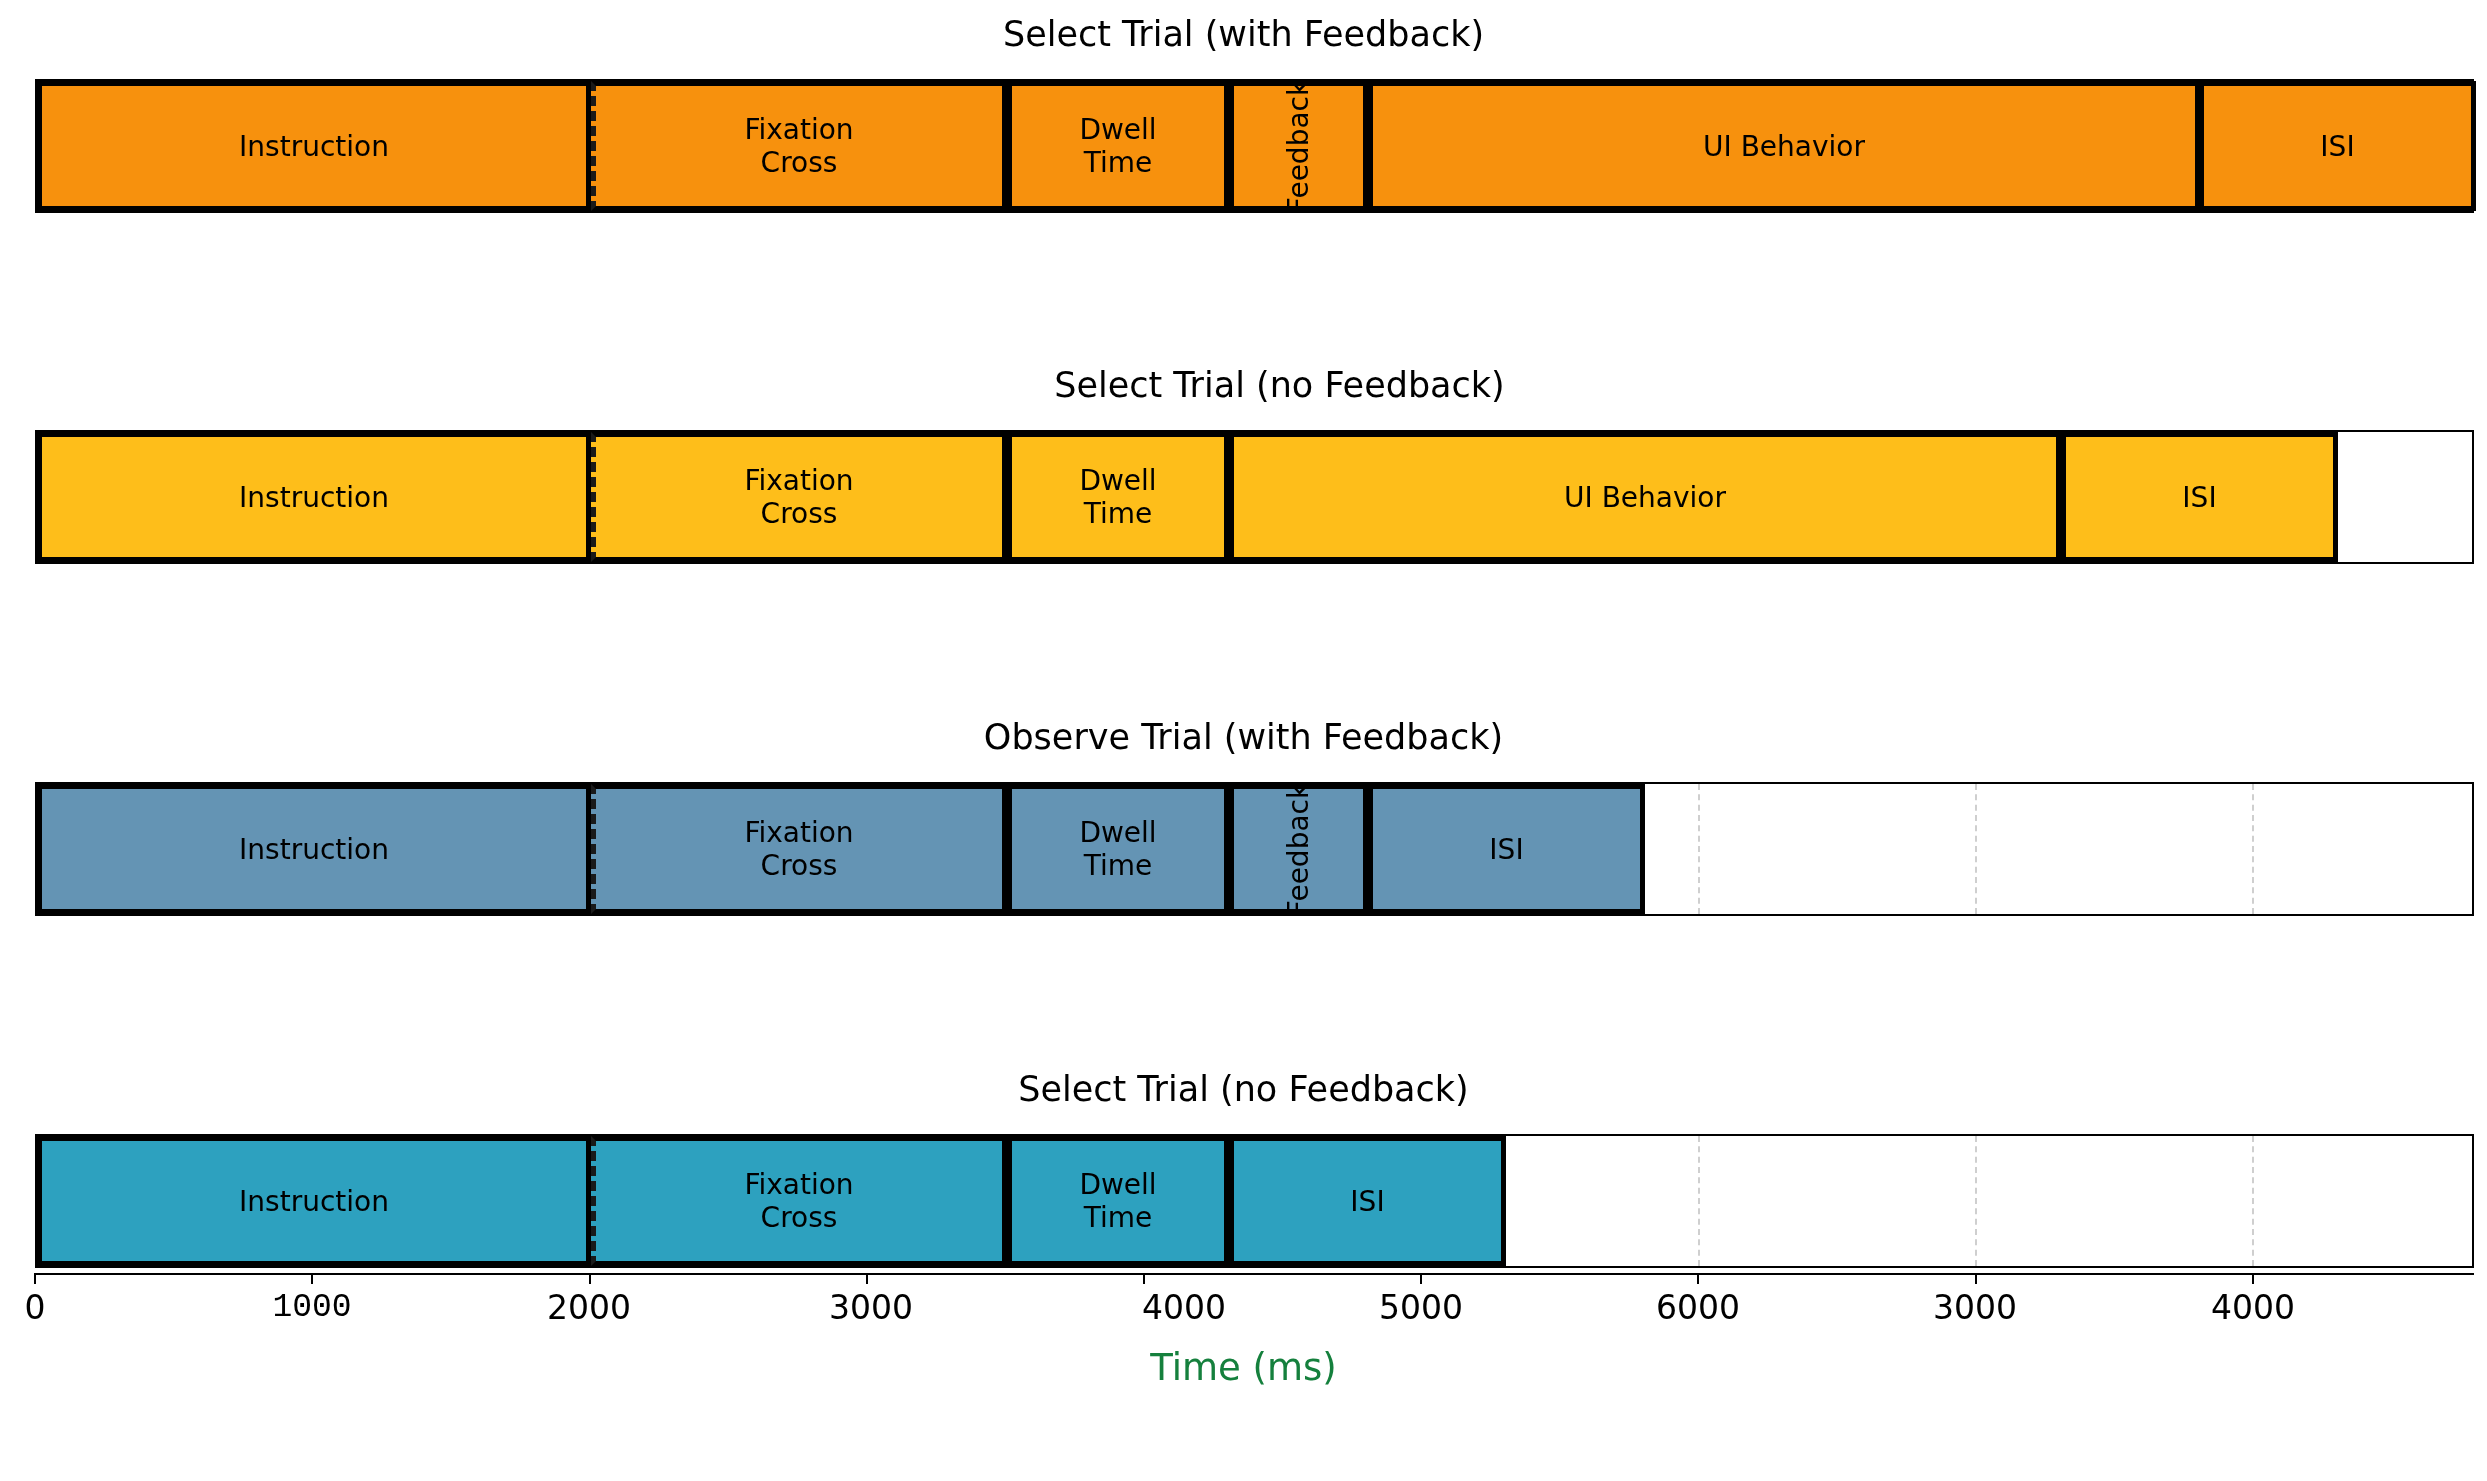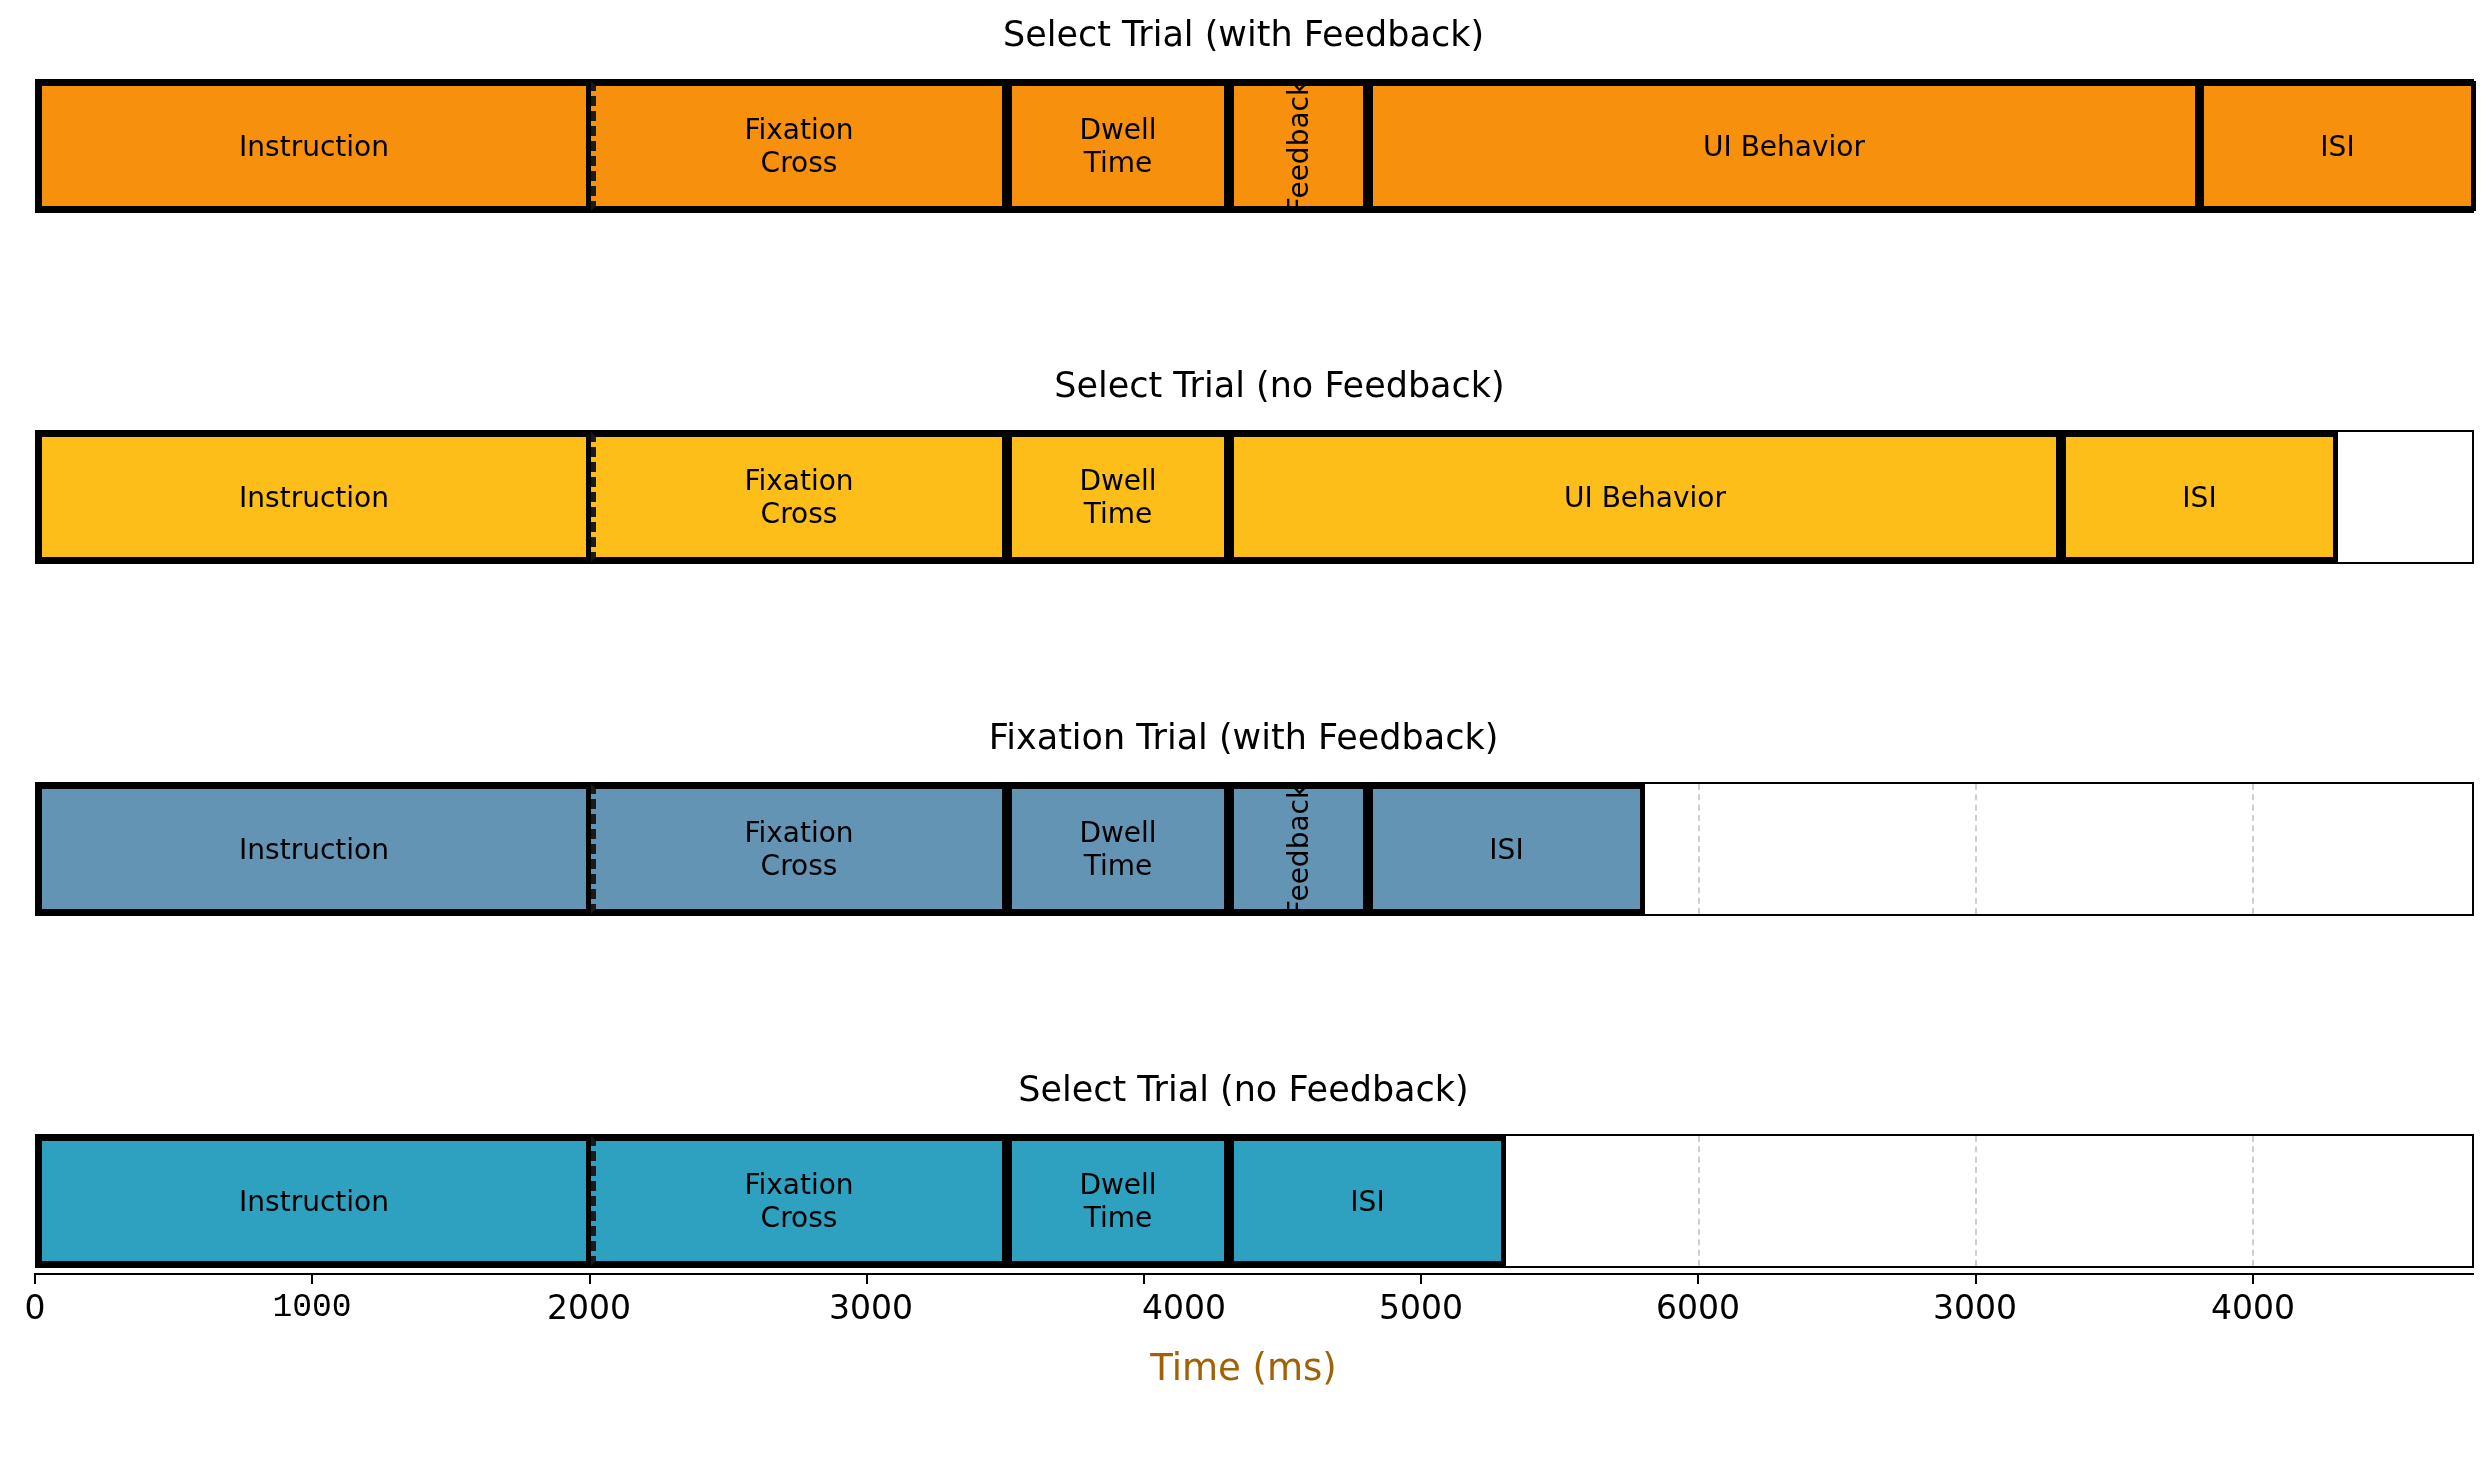--- a/index.html
+++ b/index.html
@@ -80,21 +80,21 @@
   }
   .ticklabel{
     position:absolute;top:15px;
     font-size:33px;line-height:40px;
     transform:translateX(-50%);
     color:#000;white-space:nowrap;
   }
   .xlabel{
     position:absolute;left:0;width:2487px;
     text-align:center;
-    font-size:37px;line-height:45px;color:#a16207;
+    font-size:37px;line-height:45px;color:#15803d;
   }
 </style>
 </head>
 <body>
 
 <div class="figure">
   <div id="panels-root">
       <div class="panel-title" style="top: 11.7px;">Select Trial (with Feedback)</div>
       <div class="axes" style="top: 79px; height: 134px;">
         <div class="grid">
@@ -155,21 +155,21 @@
 Time</span>
           </div>
           <div class="seg" style="left: 1192px; width: 832px; background: rgb(254, 190, 26);">
             <span class="seg-label">UI Behavior</span>
           </div>
           <div class="seg" style="left: 2024px; width: 277px; background: rgb(254, 190, 26);">
             <span class="seg-label">ISI</span>
           </div>
         </div>
       </div>
-      <div class="panel-title" style="top: 715px;">Fixation Trial (with Feedback)</div>
+      <div class="panel-title" style="top: 715px;">Observe Trial (with Feedback)</div>
       <div class="axes" style="top: 782px; height: 134px;">
         <div class="grid">
           <div class="gridline" style="left: 275px;"></div>
           <div class="gridline" style="left: 552px;"></div>
           <div class="gridline" style="left: 829px;"></div>
           <div class="gridline" style="left: 1106px;"></div>
           <div class="gridline" style="left: 1384px;"></div>
           <div class="gridline" style="left: 1661px;"></div>
           <div class="gridline" style="left: 1938px;"></div>
           <div class="gridline" style="left: 2215px;"></div>

